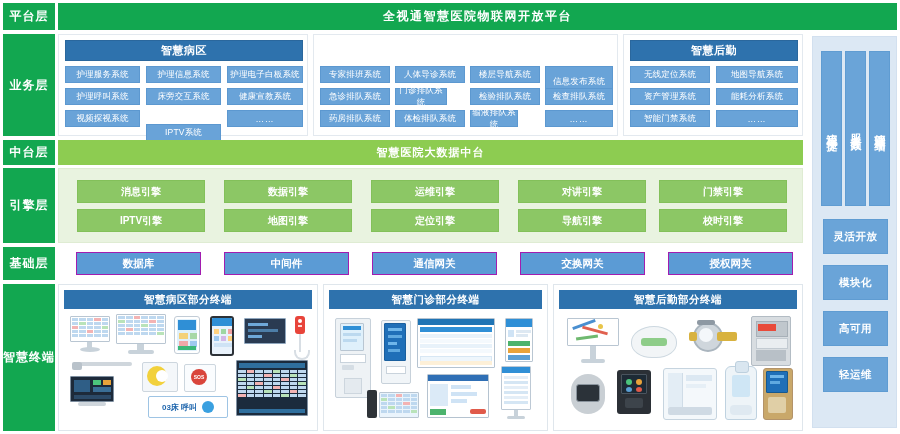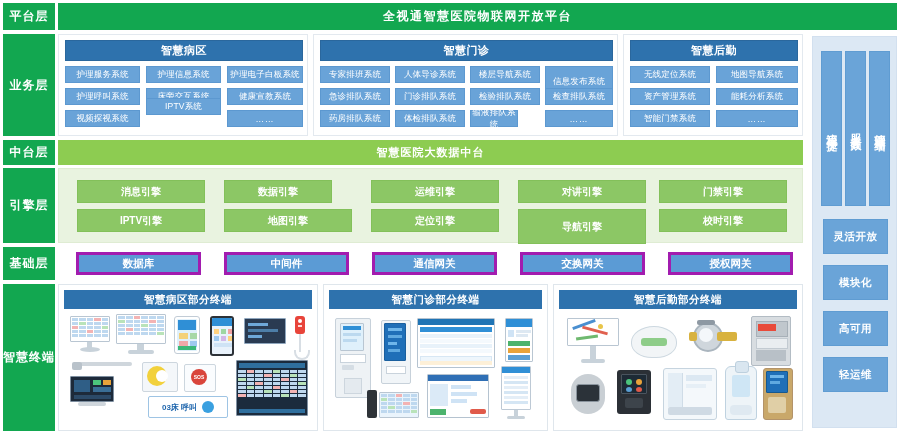--- a/index.html
+++ b/index.html
@@ -79,21 +79,21 @@
     font-weight:bold;
     border:1px solid #83c05a;
   }
 
   
   .base-chip{
     background:#5b9bd5;
     color:#ffffff;
     font-size:10.5px;
     font-weight:bold;
-    border:3px solid #a21caf;
+    border:1px solid #a21caf;
   }
 
   
   .term-panel{
     background:#ffffff;
     border:1px solid #dfe6ec;
   }
   .term-head{
     background:#2e72ad;
     color:#ffffff;
@@ -178,32 +178,31 @@
 
   <div class="abs biz-panel" style="left:58px;top:34px;width:250px;height:102px;">
     <div class="abs group-head ctr" style="left:6px;top:5px;width:238px;height:21px;">智慧病区</div>
     <div class="abs chip ctr" style="left:6px;top:31px;width:75px;height:17px;">护理服务系统</div>
     <div class="abs chip ctr" style="left:87px;top:31px;width:75px;height:17px;">护理信息系统</div>
     <div class="abs chip ctr" style="left:168px;top:31px;width:76px;height:17px;">护理电子白板系统</div>
     <div class="abs chip ctr" style="left:6px;top:53px;width:75px;height:17px;text-align:right;">护理呼叫系统</div>
     <div class="abs chip ctr" style="left:87px;top:53px;width:75px;height:17px;">床旁交互系统</div>
     <div class="abs chip ctr" style="left:168px;top:53px;width:76px;height:17px;">健康宣教系统</div>
     <div class="abs chip ctr" style="left:6px;top:75px;width:75px;height:17px;">视频探视系统</div>
-    <div class="abs chip ctr" style="left:87px;top:63px;width:75px;height:17px;">IPTV系统</div>
+    <div class="abs chip ctr" style="left:87px;top:89px;width:75px;height:17px;">IPTV系统</div>
     <div class="abs chip ctr dots" style="left:168px;top:75px;width:76px;height:17px;">……</div>
   </div>
 
   <div class="abs biz-panel" style="left:313px;top:34px;width:305px;height:102px;">
-    <div class="abs group-head ctr" style="left:6px;top:5px;width:293px;height:21px;">智慧门诊</div>
     <div class="abs chip ctr" style="left:6px;top:31px;width:70px;height:17px;">专家排班系统</div>
     <div class="abs chip ctr" style="left:81px;top:31px;width:70px;height:17px;">人体导诊系统</div>
     <div class="abs chip ctr" style="left:156px;top:31px;width:70px;height:17px;">楼层导航系统</div>
     <div class="abs chip ctr" style="left:231px;top:31px;width:68px;height:31px;">信息发布系统</div>
     <div class="abs chip ctr" style="left:6px;top:53px;width:70px;height:17px;">急诊排队系统</div>
-    <div class="abs chip ctr" style="left:81px;top:53px;width:70px;height:17px;">门诊排队系统</div>
+    <div class="abs chip ctr" style="left:81px;top:53px;width:52px;height:17px;">门诊排队系统</div>
     <div class="abs chip ctr" style="left:156px;top:53px;width:70px;height:17px;">检验排队系统</div>
     <div class="abs chip ctr" style="left:231px;top:53px;width:68px;height:17px;">检查排队系统</div>
     <div class="abs chip ctr" style="left:6px;top:75px;width:70px;height:17px;">药房排队系统</div>
     <div class="abs chip ctr" style="left:81px;top:75px;width:70px;height:17px;">体检排队系统</div>
     <div class="abs chip ctr" style="left:156px;top:75px;width:48px;height:17px;">输液排队系统</div>
     <div class="abs chip ctr dots" style="left:231px;top:75px;width:68px;height:17px;">……</div>
   </div>
 
   <div class="abs biz-panel" style="left:623px;top:34px;width:180px;height:102px;">
     <div class="abs group-head ctr" style="left:6px;top:5px;width:168px;height:21px;">智慧后勤</div>
@@ -214,28 +213,28 @@
     <div class="abs chip ctr" style="left:6px;top:75px;width:80px;height:17px;">智能门禁系统</div>
     <div class="abs chip ctr dots" style="left:92px;top:75px;width:82px;height:17px;">……</div>
   </div>
 
   <div class="abs layer-label ctr" style="left:3px;top:140px;width:52px;height:25px;">中台层</div>
   <div class="abs mid-bar ctr" style="left:58px;top:140px;width:745px;height:25px;">智慧医院大数据中台</div>
 
   <div class="abs layer-label ctr" style="left:3px;top:168px;width:52px;height:75px;">引擎层</div>
   <div class="abs engine-panel" style="left:58px;top:168px;width:745px;height:75px;">
     <div class="abs engine-chip ctr" style="left:18px;top:11px;width:128px;height:23px;">消息引擎</div>
-    <div class="abs engine-chip ctr" style="left:165px;top:11px;width:108px;height:23px;">数据引擎</div>
+    <div class="abs engine-chip ctr" style="left:165px;top:11px;width:128px;height:23px;">数据引擎</div>
     <div class="abs engine-chip ctr" style="left:312px;top:11px;width:128px;height:23px;">运维引擎</div>
     <div class="abs engine-chip ctr" style="left:459px;top:11px;width:128px;height:23px;">对讲引擎</div>
     <div class="abs engine-chip ctr" style="left:600px;top:11px;width:128px;height:23px;">门禁引擎</div>
     <div class="abs engine-chip ctr" style="left:18px;top:40px;width:128px;height:23px;">IPTV引擎</div>
     <div class="abs engine-chip ctr" style="left:165px;top:40px;width:128px;height:23px;">地图引擎</div>
     <div class="abs engine-chip ctr" style="left:312px;top:40px;width:128px;height:23px;">定位引擎</div>
-    <div class="abs engine-chip ctr" style="left:459px;top:40px;width:128px;height:35px;">导航引擎</div>
+    <div class="abs engine-chip ctr" style="left:459px;top:40px;width:128px;height:23px;">导航引擎</div>
     <div class="abs engine-chip ctr" style="left:600px;top:40px;width:128px;height:23px;">校时引擎</div>
   </div>
 
   <div class="abs layer-label ctr" style="left:3px;top:247px;width:52px;height:33px;">基础层</div>
   <div class="abs base-chip ctr" style="left:76px;top:252px;width:125px;height:23px;">数据库</div>
   <div class="abs base-chip ctr" style="left:372px;top:252px;width:125px;height:23px;">通信网关</div>
   <div class="abs base-chip ctr" style="left:224px;top:252px;width:125px;height:23px;">中间件</div>
   <div class="abs base-chip ctr" style="left:520px;top:252px;width:125px;height:23px;">交换网关</div>
   <div class="abs base-chip ctr" style="left:668px;top:252px;width:125px;height:23px;">授权网关</div>
 

